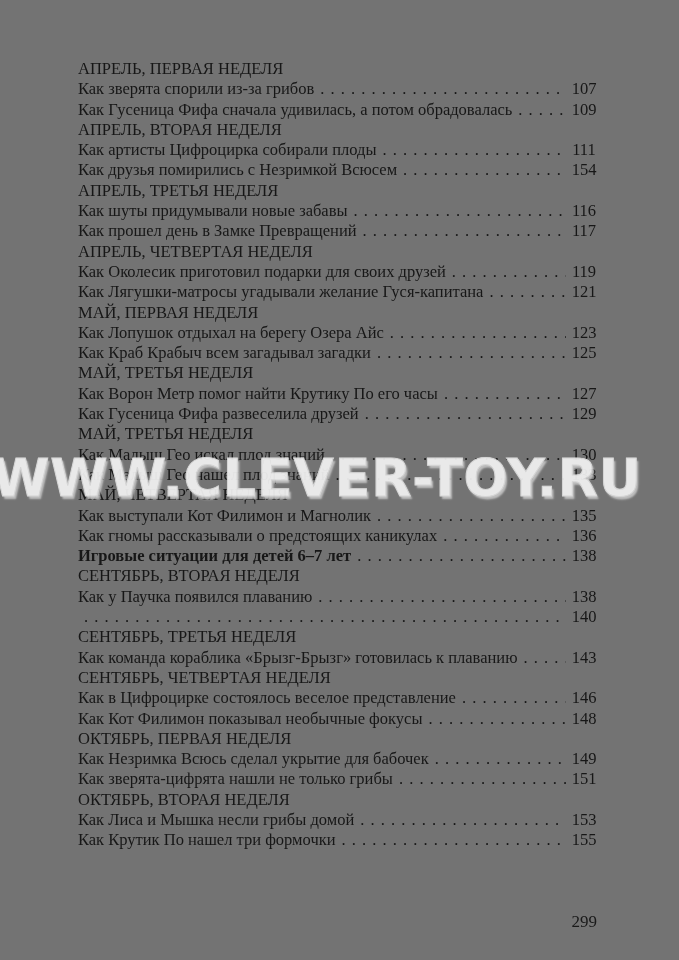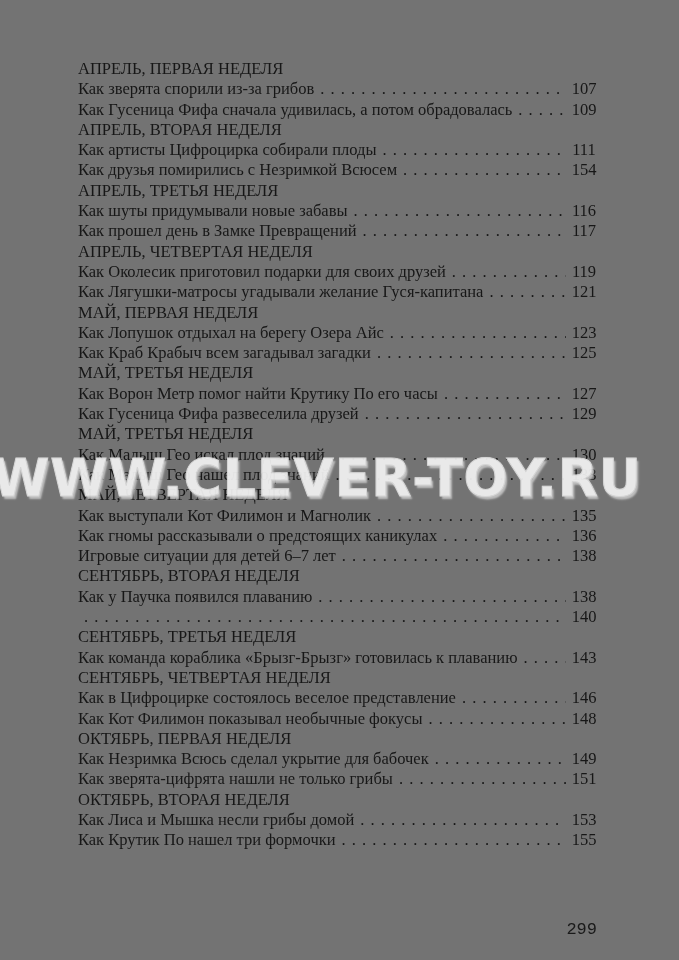--- a/index.html
+++ b/index.html
@@ -8,42 +8,42 @@
     font-family:"Liberation Serif", serif;
     overflow:hidden;
   }
   .page{position:absolute;left:0;top:0;width:679px;height:960px;background:#737373;overflow:hidden;}
   .toc{position:absolute;left:78px;top:59px;width:521px;}
   .row{
     display:flex;align-items:baseline;height:20.3px;
     font-size:16.5px;color:#171717;white-space:nowrap;line-height:20.3px;
   }
   .row .title{flex:0 0 auto;}
-  .row.bold .title{font-weight:normal;}
+  .row.bold .title{font-weight:bold;}
   .dots{
     flex:1 1 auto;overflow:hidden;white-space:nowrap;
     margin-left:6px;margin-right:3px;min-width:10px;
   }
   .dots::after{
     content:". . . . . . . . . . . . . . . . . . . . . . . . . . . . . . . . . . . . . . . . . . . . . . . . . . . . . . . . . . . . . . . . . . . . . . . .";
     letter-spacing:1px;color:#171717;
   }
   .pagenum{flex:0 0 auto;min-width:30px;text-align:center;}
   .watermark{
     position:absolute;left:-8px;top:448px;width:695px;height:60px;
     font-family:"DejaVu Sans", sans-serif;font-weight:bold;
     font-size:52px;line-height:60px;letter-spacing:1px;
     color:#f4f4f4;
     -webkit-text-stroke:1px #dedede;
     text-shadow:2px 3px 2px #c6c6c6, 0 0 1px #d9d9d9;
     opacity:0.92;z-index:5;pointer-events:none;white-space:nowrap;
   }
   .folio{
-    position:absolute;right:82px;bottom:21px;
-    font-size:17px;color:#1a1a1a;font-family:Liberation Mono, monospace;
+    position:absolute;right:82px;bottom:28px;
+    font-size:17px;color:#1a1a1a;
   }
 </style>
 </head>
 <body>
 
 <div class="page">
   <div class="toc" id="toc">
       <div class="row heading">
         <span class="title">АПРЕЛЬ, ПЕРВАЯ НЕДЕЛЯ</span>
       </div>

